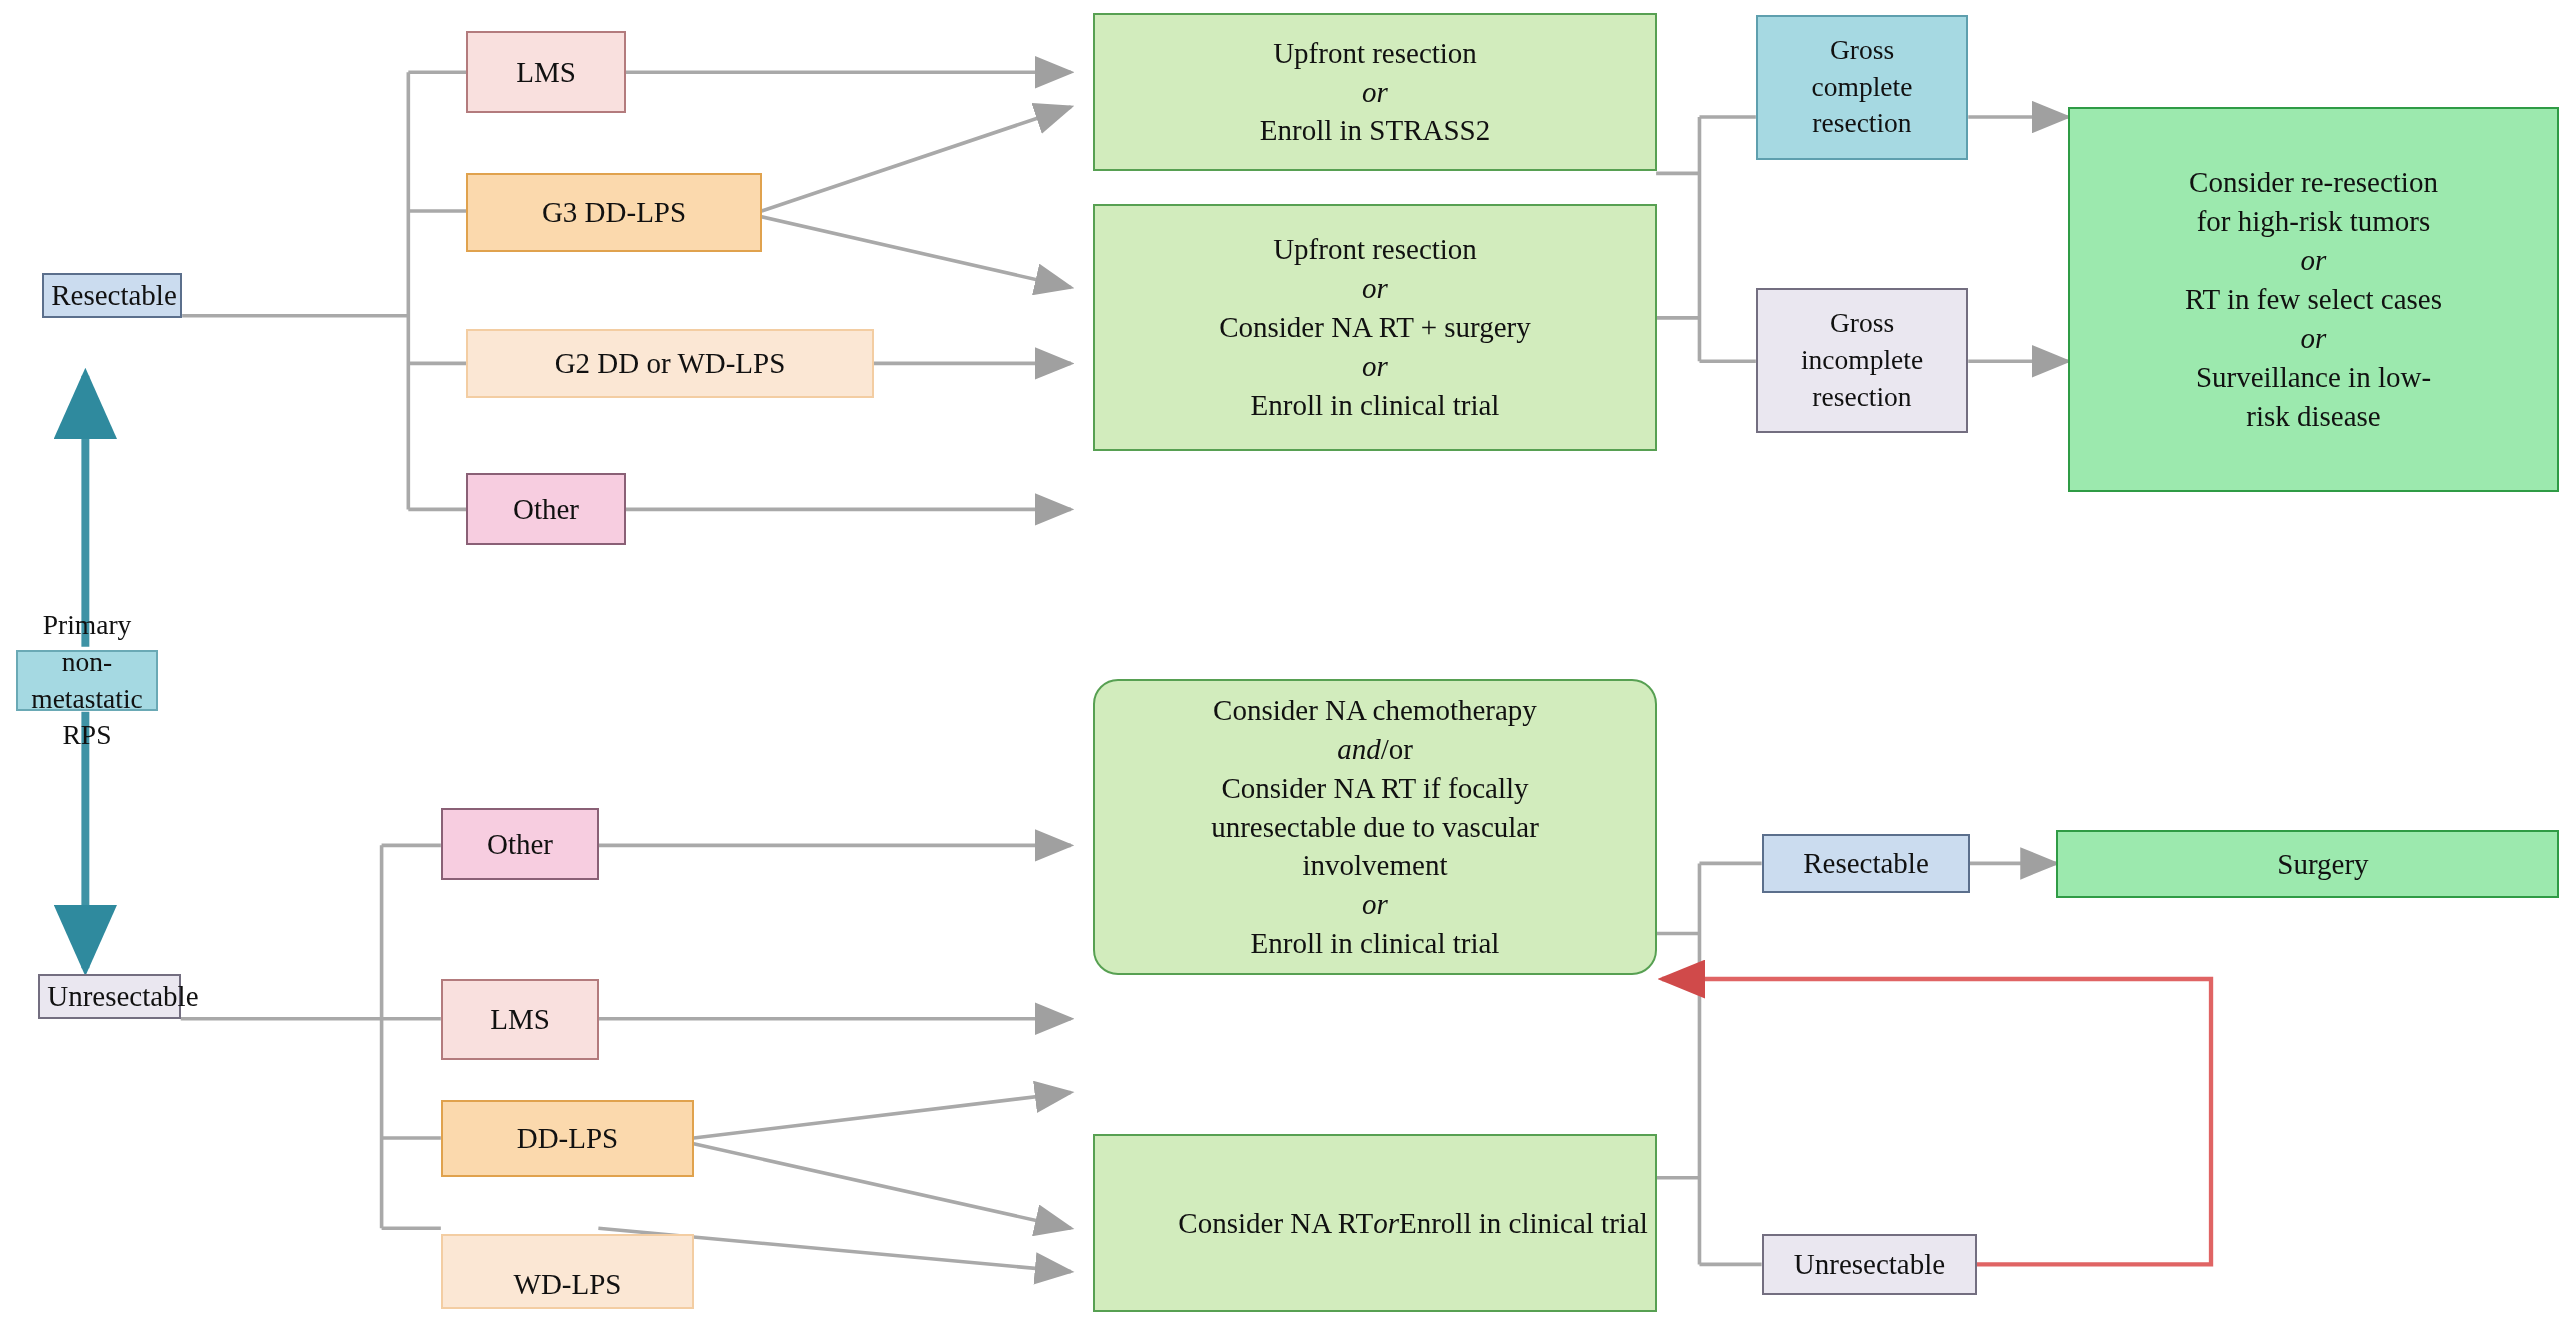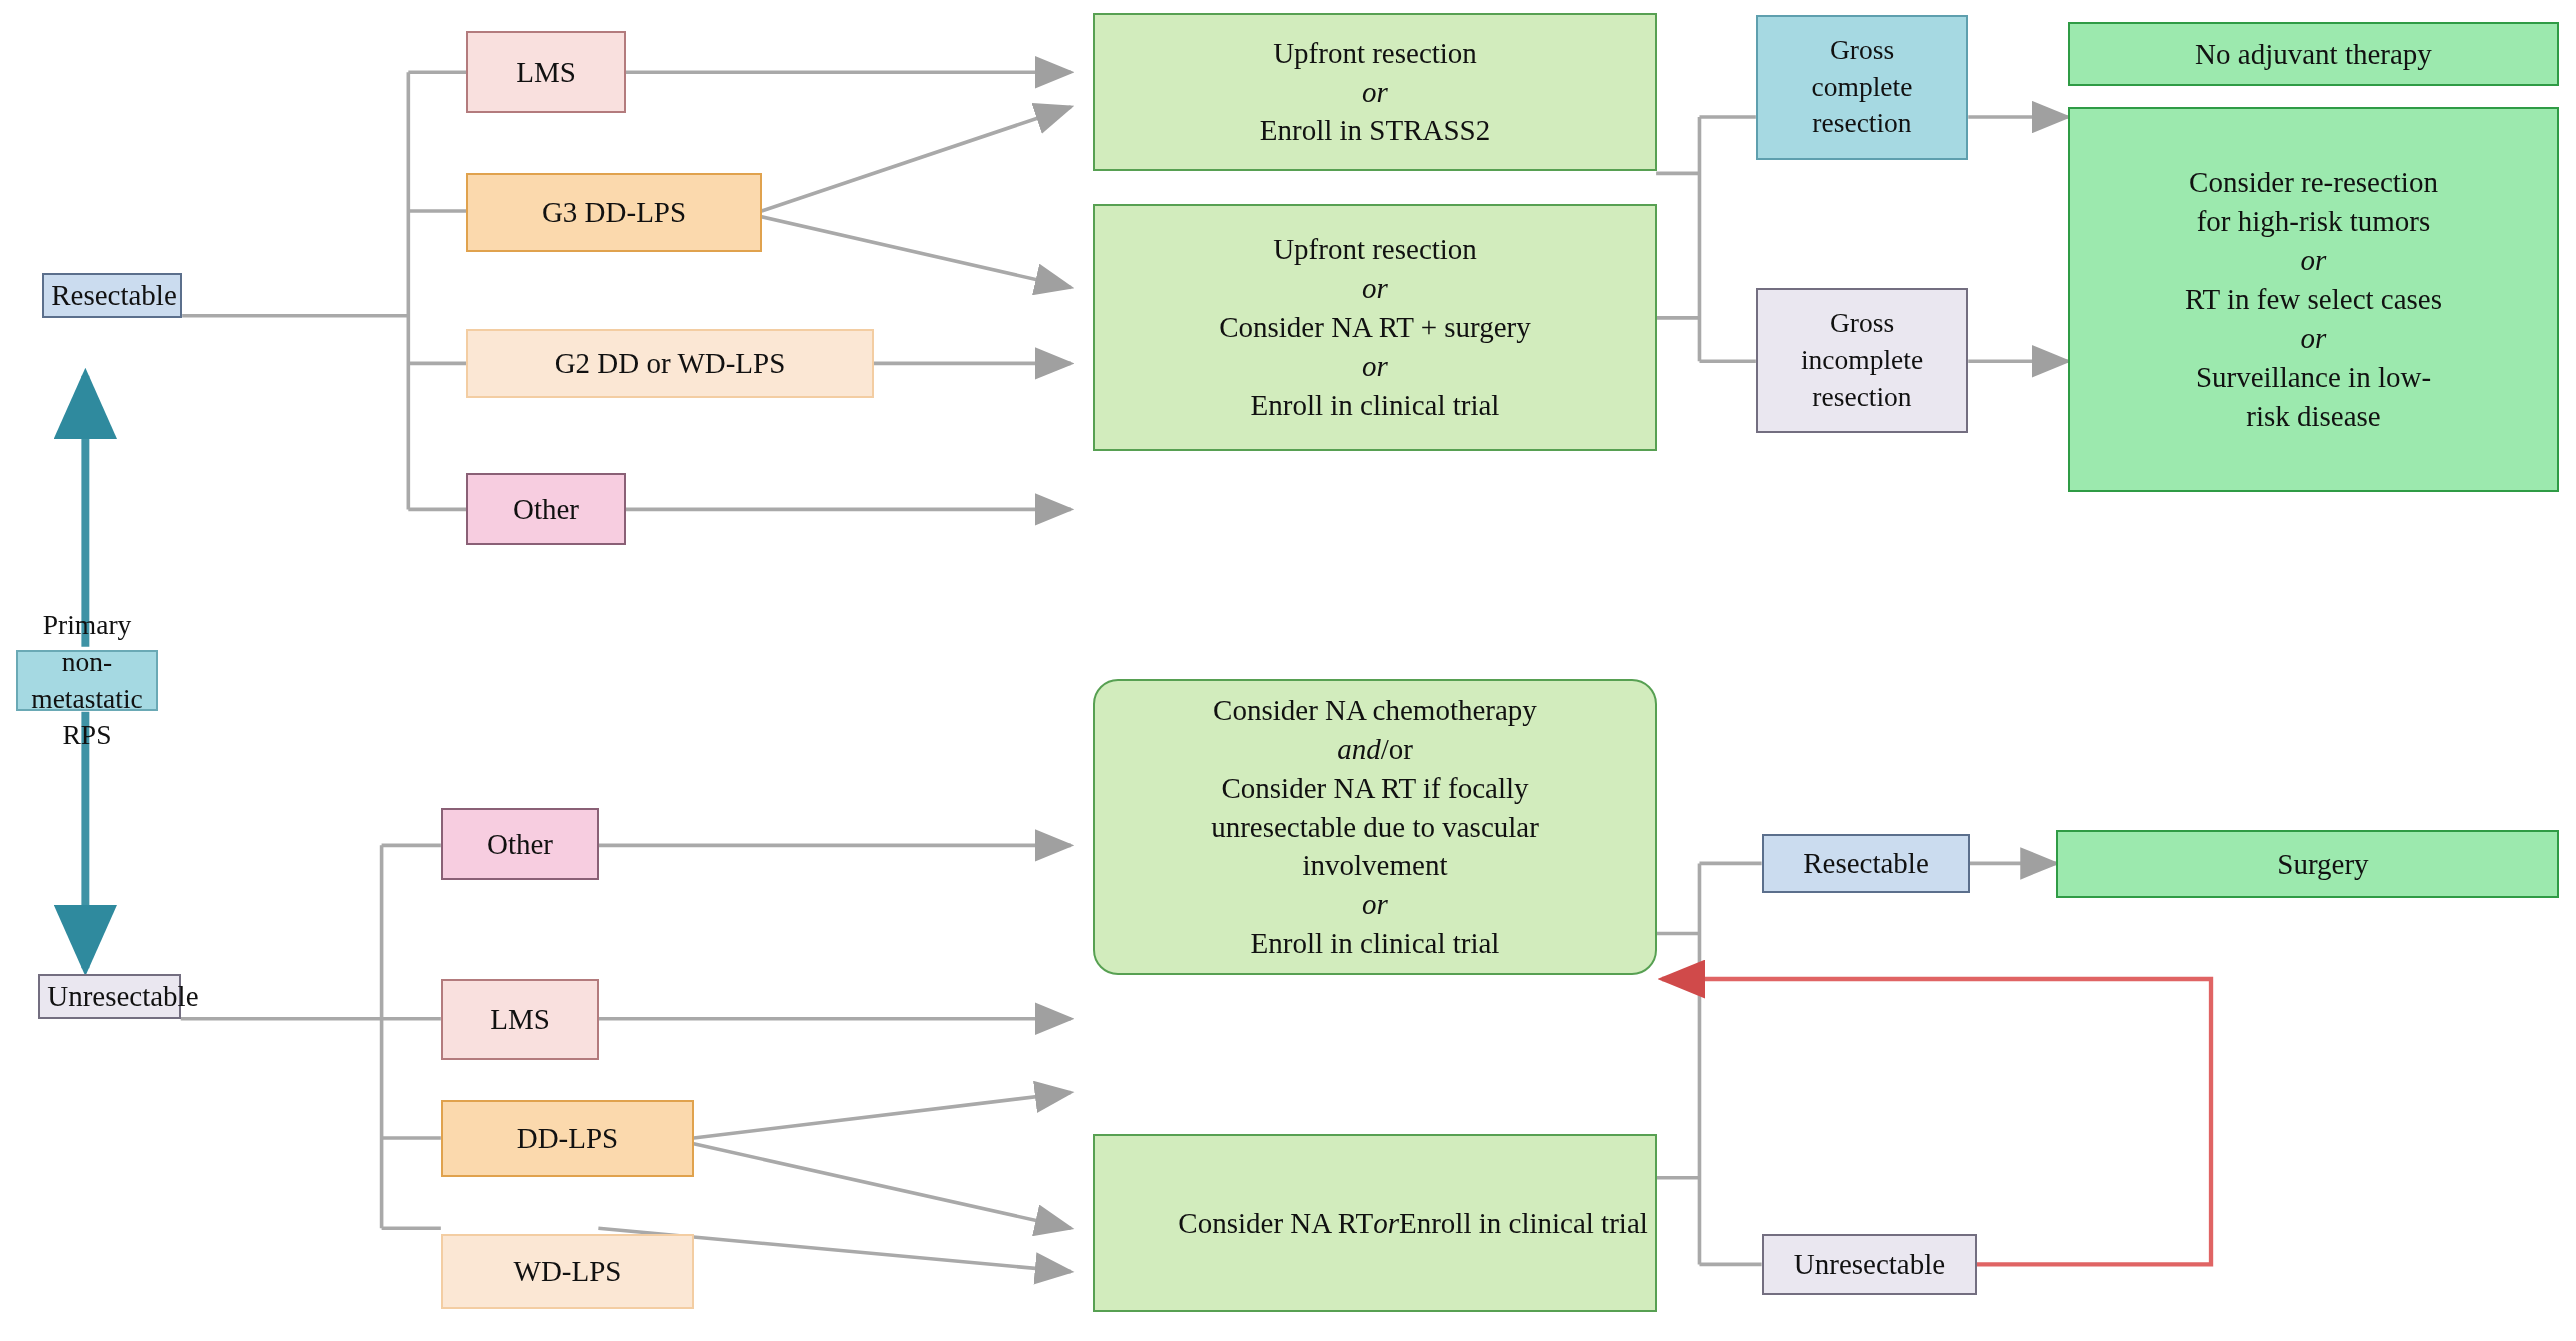--- a/index.html
+++ b/index.html
@@ -139,44 +139,41 @@
     <span class="txt">Gross
 complete
 resection</span>
   </div>
   <div class="node n-lavender" style="left:1756px;top:288px;width:212px;height:145px;font-size:27.5px;">
     <span class="txt">Gross
 incomplete
 resection</span>
   </div>
 
-  <div class="node n-greenmint" style="left:2068px;top:22px;width:491px;height:64px;">
-    <span class="txt">No adjuvant therapy</span>
-  </div>
 
   <div class="node n-greenmint" style="left:2068px;top:107px;width:491px;height:385px;flex-direction:column;align-items:center;">
     <div>Consider re-resection</div>
     <div>for high-risk tumors</div>
     <div><em>or</em></div>
     <div>RT in few select cases</div>
     <div><em>or</em></div>
     <div>Surveillance in low-</div>
     <div>risk disease</div>
   </div>
 
   <div class="node n-pinkmag" style="left:441px;top:808px;width:158px;height:72px;">
     <span class="txt">Other</span>
   </div>
   <div class="node n-pinkrose" style="left:441px;top:979px;width:158px;height:81px;">
     <span class="txt">LMS</span>
   </div>
   <div class="node n-orange" style="left:441px;top:1100px;width:253px;height:77px;">
     <span class="txt">DD-LPS</span>
   </div>
-  <div class="node n-cream" style="left:441px;top:1234px;width:253px;height:75px;">
+  <div class="node n-cream" style="left:441px;top:1234px;width:253px;height:75px;align-items:flex-end;">
     <span class="txt">WD-LPS</span>
   </div>
 
   <div class="node n-greenpale" style="left:1093px;top:679px;width:564px;height:296px;flex-direction:column;border-radius:25px;">
     <div>Consider NA chemotherapy</div>
     <div><em>and</em><span>/or</span></div>
     <div>Consider NA RT if focally</div>
     <div>unresectable due to vascular</div>
     <div>involvement</div>
     <div><em>or</em></div>

